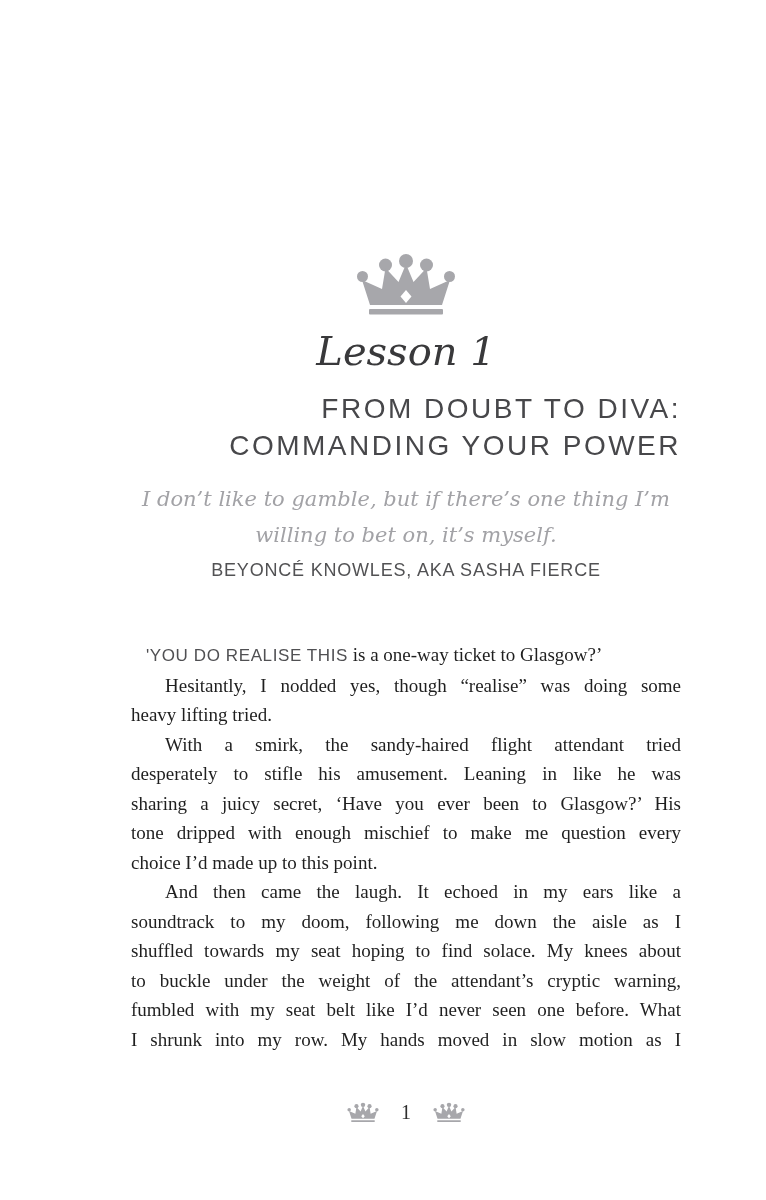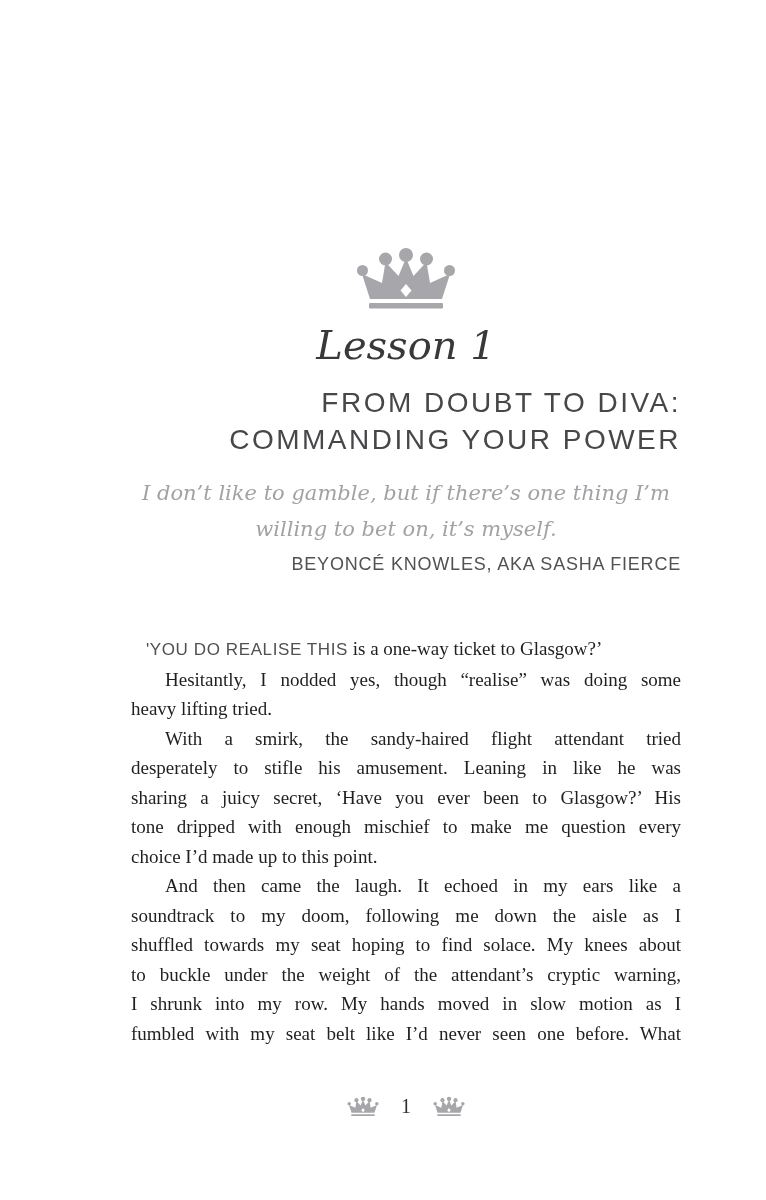--- a/index.html
+++ b/index.html
@@ -9,21 +9,21 @@
     height: 1200px;
     margin: 0 auto;
     background: #ffffff;
     overflow: hidden;
     font-family: "Liberation Serif", serif;
     color: #1f1f1f;
   }
   .content {
     position: absolute;
     left: 131px;
-    top: 0;
+    top: 6px;
     width: 550px;
   }
   .crown-header {
     display: block;
     width: 100px;
     height: 66px;
     margin: 246px auto 0 auto;
   }
   .crown-fill { fill: #a7a7ab; }
   .lesson {
@@ -50,21 +50,21 @@
     margin-top: 17px;
     text-align: center;
     font-family: "DejaVu Serif", serif;
     font-style: italic;
     font-size: 21px;
     line-height: 36px;
     color: #a2a2a6;
   }
   .attribution {
     margin-top: 2px;
-    text-align: right;
+    text-align: center;
     font-family: "Liberation Sans", sans-serif;
     font-size: 18px;
     line-height: 30px;
     letter-spacing: 0.8px;
     color: #525254;
   }
   .bodytext {
     margin-top: 55px;
     font-size: 19px;
     line-height: 29.5px;
@@ -143,22 +143,22 @@
       <div class="bl">heavy lifting tried.</div>
       <div class="bl ind j">With a smirk, the sandy-haired flight attendant tried</div>
       <div class="bl j">desperately to stifle his amusement. Leaning in like he was</div>
       <div class="bl j">sharing a juicy secret, ‘Have you ever been to Glasgow?’ His</div>
       <div class="bl j">tone dripped with enough mischief to make me question every</div>
       <div class="bl">choice I’d made up to this point.</div>
       <div class="bl ind j">And then came the laugh. It echoed in my ears like a</div>
       <div class="bl j">soundtrack to my doom, following me down the aisle as I</div>
       <div class="bl j">shuffled towards my seat hoping to find solace. My knees about</div>
       <div class="bl j">to buckle under the weight of the attendant’s cryptic warning,</div>
+      <div class="bl j">fumbled with my seat belt like I’d never seen one before. What</div>
       <div class="bl j">I shrunk into my row. My hands moved in slow motion as I</div>
-      <div class="bl j">fumbled with my seat belt like I’d never seen one before. What</div>
     </div>
 
     <div class="footer">
       <svg class="footer-crown">
         <use href="#crown-shape"></use>
       </svg>
       <span class="page-number">1</span>
       <svg class="footer-crown">
         <use href="#crown-shape"></use>
       </svg>

